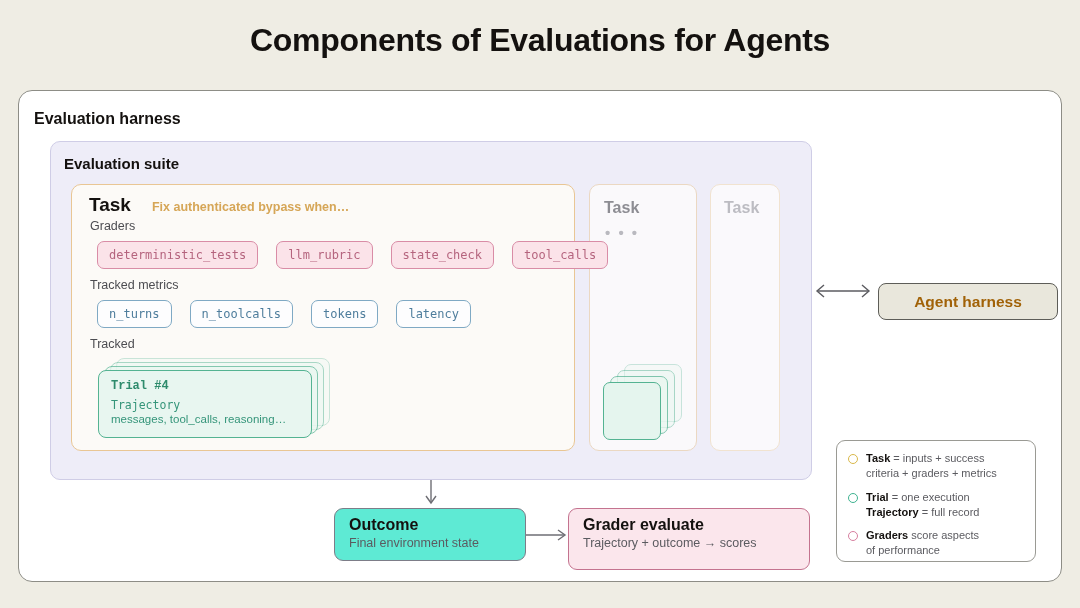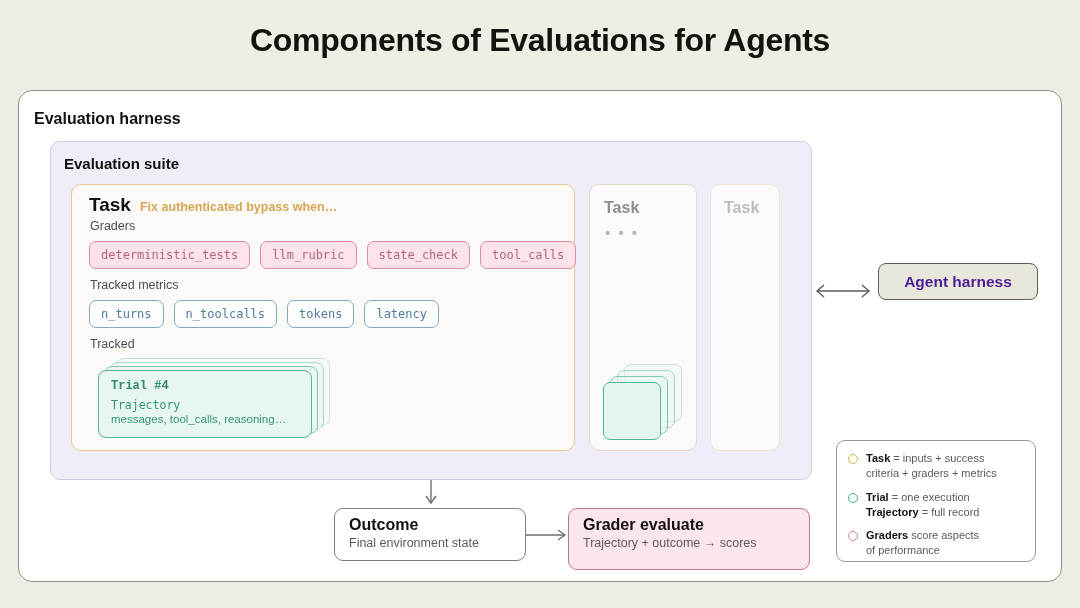--- a/index.html
+++ b/index.html
@@ -44,38 +44,38 @@
     position:absolute;background:#FCFAF7;
     border:1.3px solid #E9C694;border-radius:10px;
     box-sizing:border-box;
   }
   .task-main{left:71px;top:184px;width:504px;height:267px;}
   .task-2{left:589px;top:184px;width:108px;height:267px;background:#FAF9FB;border-color:#EBD8C2;}
   .task-3{left:710px;top:184px;width:70px;height:267px;background:#FAF9FC;border-color:#F1E3D0;}
 
   .task-head{position:absolute;left:89px;top:194px;display:flex;align-items:baseline;gap:9px;}
   .task-head .t-title{font-size:19px;font-weight:700;color:#14110f;}
-  .task-head .t-sub{font-size:12.5px;font-weight:600;color:#D6A657;}
+  .task-head .t-sub{font-size:12.5px;font-weight:600;color:#D6A657;margin-left:12px;}
 
   .t2-title{position:absolute;left:604px;top:199px;font-size:16px;font-weight:700;color:#8d8d93;}
   .t2-dots{position:absolute;left:605px;top:224px;font-size:15px;font-weight:700;color:#b9b9bf;letter-spacing:2px;}
   .t3-title{position:absolute;left:724px;top:199px;font-size:16px;font-weight:700;color:#bcbcc2;}
 
   .sec-label{position:absolute;font-size:12.5px;color:#4c4c51;}
   .lbl-graders{left:90px;top:219px;}
   .lbl-metrics{left:90px;top:278px;}
   .lbl-trials{left:90px;top:337px;}
 
   .pill-row{position:absolute;display:flex;gap:10px;}
   .pills-graders{left:89px;top:241px;}
   .pills-metrics{left:89px;top:300px;}
   .pill{
     font-family:"DejaVu Sans Mono", monospace;
     font-size:12px;border-radius:7px;padding:6px 11px;
-    box-sizing:border-box;white-space:nowrap;
+    box-sizing:border-box;white-space:nowrap;margin-left:8px;
   }
   .pill-grader{background:#FBE3E9;border:1.2px solid #D98CA6;color:#B5647E;}
   .pill-metric{background:#FDFDFE;border:1.4px solid #7FA9C4;color:#4E7D9C;}
 
   
   .trial-stack{position:absolute;left:98px;top:358px;width:232px;height:80px;}
   .trial-layer{
     position:absolute;box-sizing:border-box;
     border:1.2px solid #54B392;border-radius:8px;background:#EAF7F1;
   }
@@ -91,42 +91,42 @@
   
   .sq-stack{position:absolute;left:603px;top:364px;width:80px;height:80px;}
   .sq{position:absolute;box-sizing:border-box;border:1.3px solid #54B392;border-radius:7px;background:#EAF7F1;width:58px;height:58px;}
   .sq1{left:21px;top:0px;opacity:.30;}
   .sq2{left:14px;top:6px;opacity:.48;}
   .sq3{left:7px;top:12px;opacity:.72;}
   .sq4{left:0px;top:18px;background:#E5F5EE;opacity:1;}
 
   
   .agent-btn{
-    position:absolute;left:878px;top:263px;width:160px;height:37px;
+    position:absolute;left:878px;top:283px;width:180px;height:37px;
     background:#E9E7DC;border:1.4px solid #5d5d58;border-radius:8px;
     display:flex;align-items:center;justify-content:center;
-    font-size:15.5px;font-weight:700;color:#4c1d95;box-sizing:border-box;
+    font-size:15.5px;font-weight:700;color:#a16207;box-sizing:border-box;
   }
   .dbl-arrow{position:absolute;left:812px;top:281px;width:62px;height:20px;}
 
   
   .legend{
     position:absolute;left:836px;top:440px;width:200px;height:122px;
     background:#FFFFFF;border:1.1px solid #9a9a94;border-radius:9px;
     box-sizing:border-box;padding:10px 11px;
   }
   .leg-row{display:flex;gap:8px;margin-bottom:9px;}
   .leg-dot{width:10px;height:10px;border-radius:50%;border:1.8px solid #000;box-sizing:border-box;flex:0 0 auto;margin-top:3px;}
   .leg-txt{font-size:11px;color:#5b5b60;line-height:1.35;}
   .leg-txt b{color:#14110f;font-weight:700;}
 
   
   .outcome{
     position:absolute;left:334px;top:508px;width:192px;height:53px;
-    background:#ffffff;border:1.4px solid #7d7d88;border-radius:9px;
+    background:#5eead4;border:1.4px solid #7d7d88;border-radius:9px;
     box-sizing:border-box;padding:6px 14px;
   }
   .grader-box{
     position:absolute;left:568px;top:508px;width:242px;height:62px;
     background:#FBE6EC;border:1.4px solid #C4738F;border-radius:9px;
     box-sizing:border-box;padding:6px 14px;
   }
   .bx-title{font-size:16px;font-weight:700;color:#14110f;line-height:1.25;}
   .bx-sub{font-size:12.5px;color:#5b5b60;margin-top:1px;}
 

